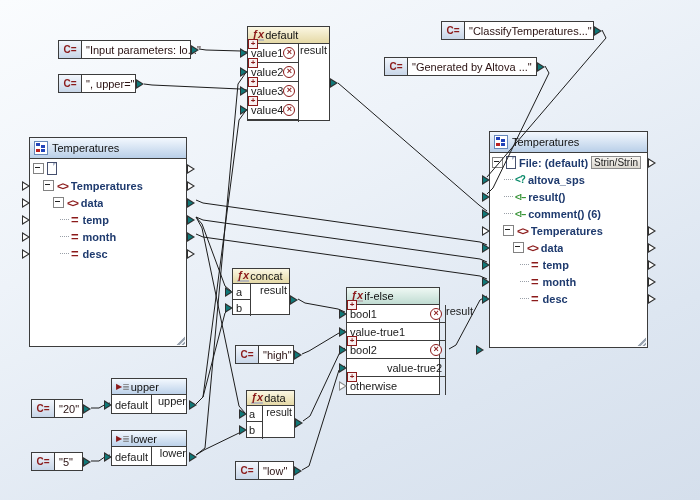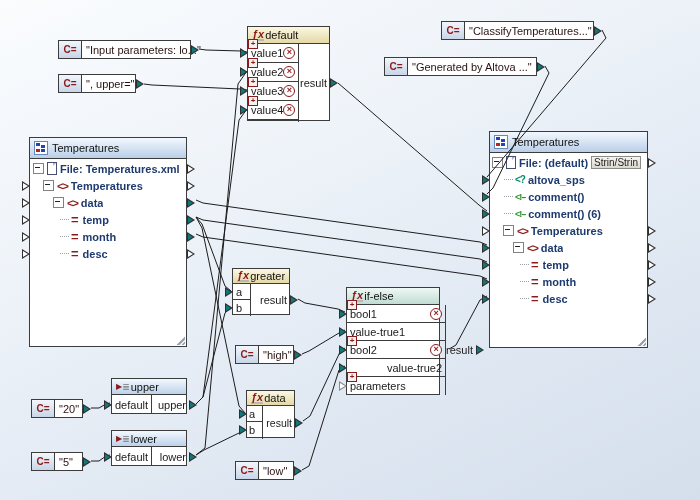--- a/index.html
+++ b/index.html
@@ -11,21 +11,21 @@
        font-size:11px;color:#111;white-space:nowrap;overflow:hidden;}
   .hdr-blue{background:linear-gradient(#f3f8fe,#bdd2ea);}
   .hdr-yellow{background:linear-gradient(#fbf7e3,#e5d9a6);}
   .hdr-teal{background:linear-gradient(#eff8f4,#c0dcd2);}
   .thdr{height:20px;display:flex;align-items:center;gap:4px;padding:0 4px;border-bottom:1px solid #3c3c3c;
         background:linear-gradient(#f3f8fe,#b9cfe8);font-size:11px;color:#111;}
   
   .fbody{display:flex;align-items:stretch;}
   .fcol{flex:1;border-right:1px solid #3c3c3c;padding-bottom:3px;}
   .frow{position:relative;display:flex;align-items:center;border-bottom:1px solid #3c3c3c;padding:0 3px;box-sizing:border-box;}
-  .fres{display:flex;align-items:center;justify-content:flex-end;position:relative;padding-right:2px;}
+  .fres{display:flex;align-items:flex-start;justify-content:flex-end;position:relative;padding-right:2px;}
   .flabel{white-space:nowrap;overflow:hidden;}
   
   .trow{position:relative;height:17px;display:flex;align-items:center;box-sizing:border-box;
         font-weight:bold;color:#1e3a6e;white-space:nowrap;}
   .tlabel{overflow:hidden;}
   .dots{border-top:1px dotted #9aa0a8;width:9px;margin-right:2px;flex:none;}
   
   .tri{position:absolute;top:50%;margin-top:-5px;width:0;height:0;z-index:6;
        border:5px solid transparent;border-right-width:0;border-left:8px solid #2f2f2f;}
   .tri::after{content:"";position:absolute;left:-7px;top:-3px;width:0;height:0;
@@ -183,21 +183,20 @@
 
   <div class="box" style="left:29px;top:137px;width:158px;height:210px;">
     <div class="thdr">
       <span class="schema"></span>
       <span>Temperatures</span>
     </div>
     <div style="padding-top:1px;">
       <div class="trow" style="padding-left:3px;">
         <span class="exp"></span>
         <span class="doc"></span>
-        <span class="tlabel">File: Temperatures.xml</span>
         <span class="tri h outR"></span>
       </div>
       <div class="trow" style="padding-left:13px;">
         <span class="tri h inL"></span>
         <span class="exp"></span>
         <span class="elic">&lt;&gt;</span>
         <span class="tlabel">Temperatures</span>
         <span class="tri h outR"></span>
       </div>
       <div class="trow" style="padding-left:23px;">
@@ -248,21 +247,21 @@
       <div class="trow" style="padding-left:14px;">
         <span class="tri f inL"></span>
         <span class="dots"></span>
         <span class="piic">&lt;?</span>
         <span class="tlabel">altova_sps</span>
       </div>
       <div class="trow" style="padding-left:14px;">
         <span class="tri f inL"></span>
         <span class="dots"></span>
         <span class="cmic">&lt;!--</span>
-        <span class="tlabel">comment()</span>
+        <span class="tlabel">result()</span>
       </div>
       <div class="trow" style="padding-left:14px;">
         <span class="tri f inL"></span>
         <span class="dots"></span>
         <span class="cmic">&lt;!--</span>
         <span class="tlabel">comment() (6)</span>
       </div>
       <div class="trow" style="padding-left:13px;">
         <span class="tri h inL"></span>
         <span class="exp"></span>
@@ -298,21 +297,21 @@
         <span class="tlabel">desc</span>
         <span class="tri h outR"></span>
       </div>
     </div>
     <span class="grip"></span>
   </div>
 
   <div class="box" style="left:232px;top:268px;width:58px;height:47px;">
     <div class="hdr hdr-yellow" style="height:14px;">
       <span class="fxic">ƒx</span>
-      <span>greater</span>
+      <span>concat</span>
     </div>
     <div class="fbody" style="height:32px;">
       <div class="fcol" style="flex:none;width:17px;padding-bottom:0;">
         <div class="frow" style="height:16px;">
           <span class="tri f inL"></span>
           <span class="flabel">a</span>
         </div>
         <div class="frow" style="height:15px;border-bottom:none;">
           <span class="tri f inL"></span>
           <span class="flabel">b</span>
@@ -348,21 +347,21 @@
           <span class="flabel">bool2</span>
           <span class="delx">×</span>
         </div>
         <div class="frow" style="height:18px;padding-left:40px;">
           <span class="tri f inL"></span>
           <span class="flabel">value-true2</span>
         </div>
         <div class="frow" style="height:17px;border-bottom:none;">
           <span class="plus">+</span>
           <span class="tri h d inL"></span>
-          <span class="flabel">parameters</span>
+          <span class="flabel">otherwise</span>
         </div>
       </div>
       <div class="fres" style="width:32px;">
         <span class="flabel">result</span>
         <span class="tri f outR"></span>
       </div>
     </div>
   </div>
 
   <div class="box" style="left:246px;top:390px;width:49px;height:48px;">

